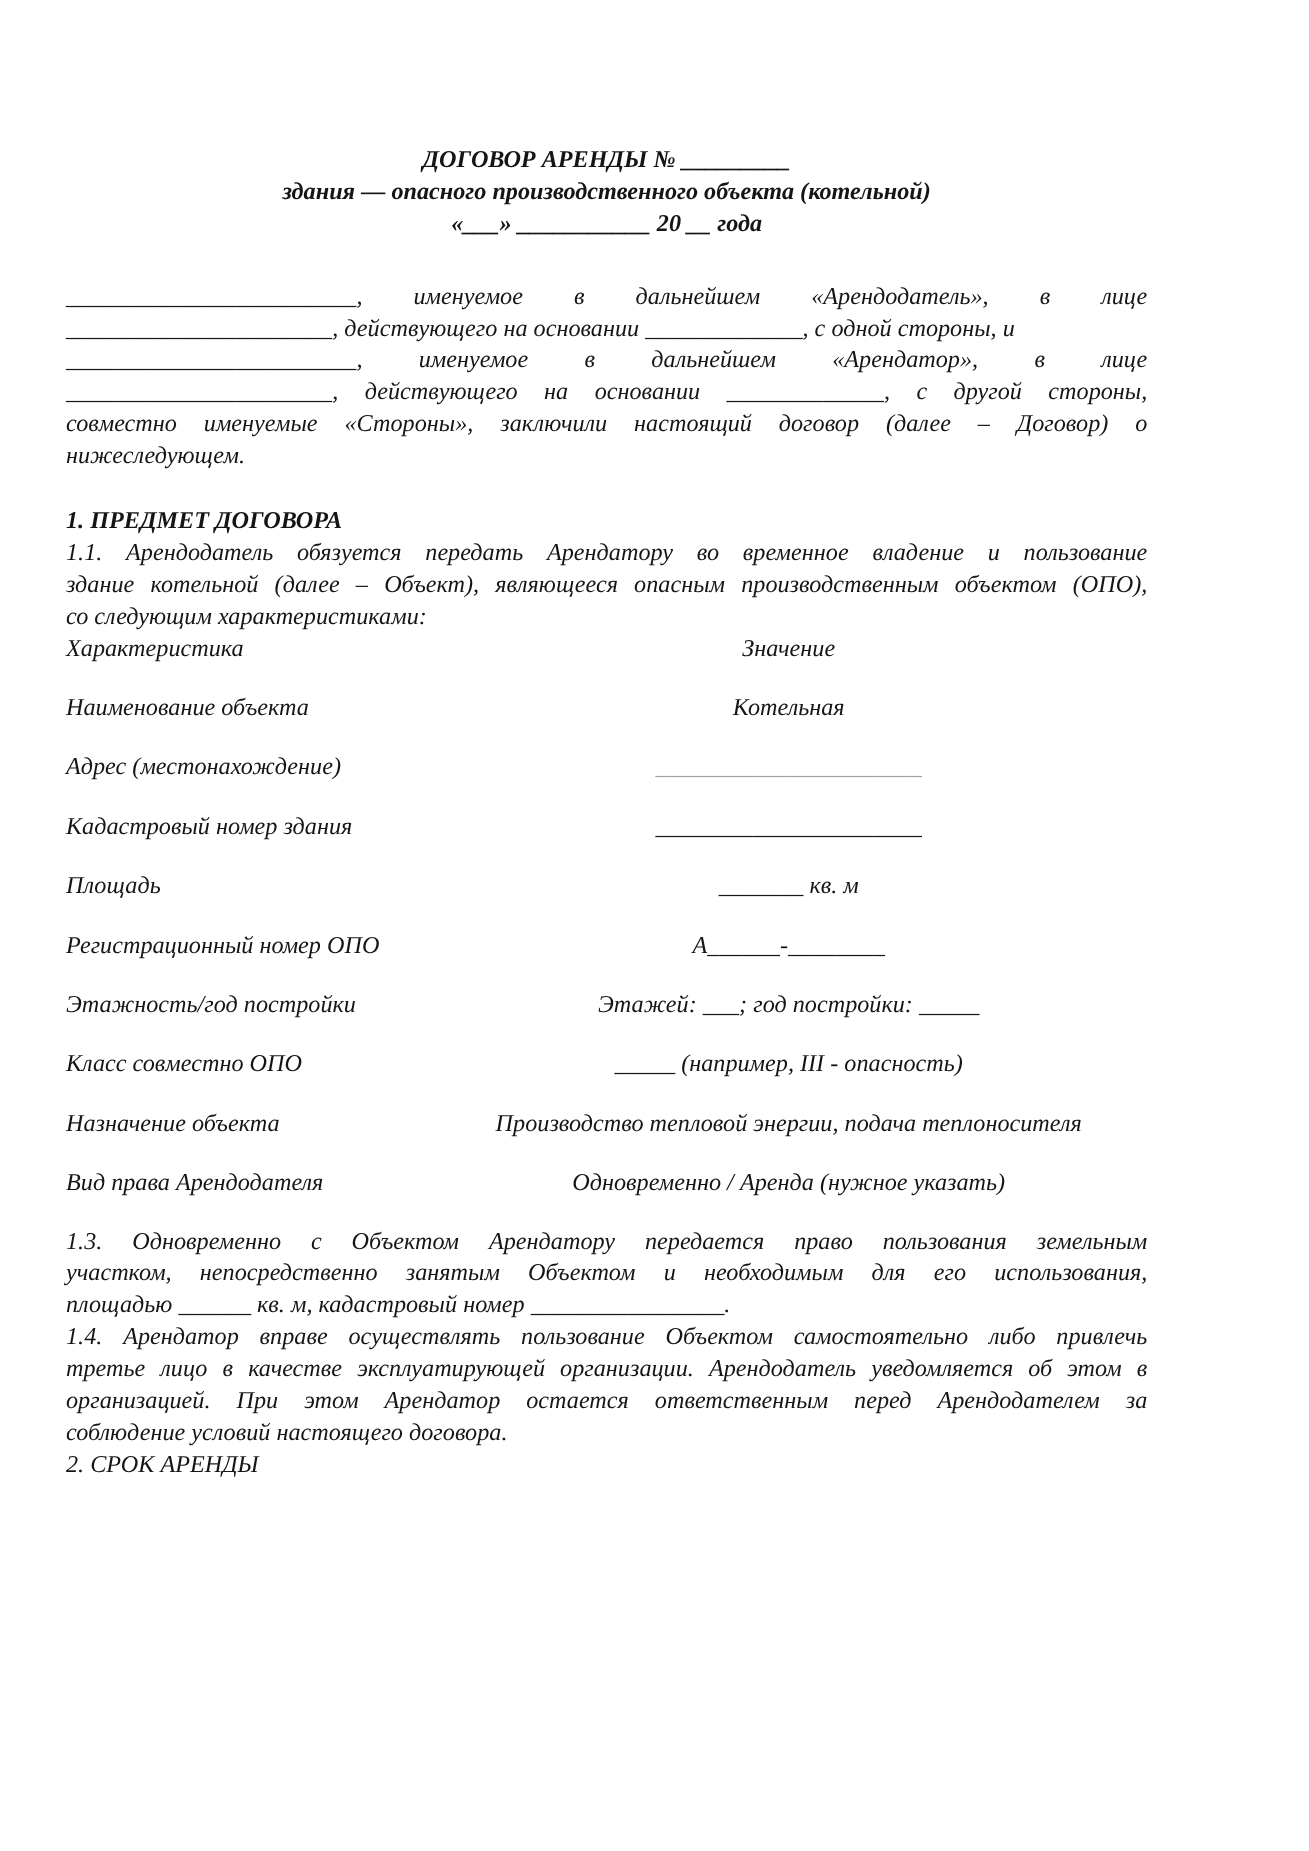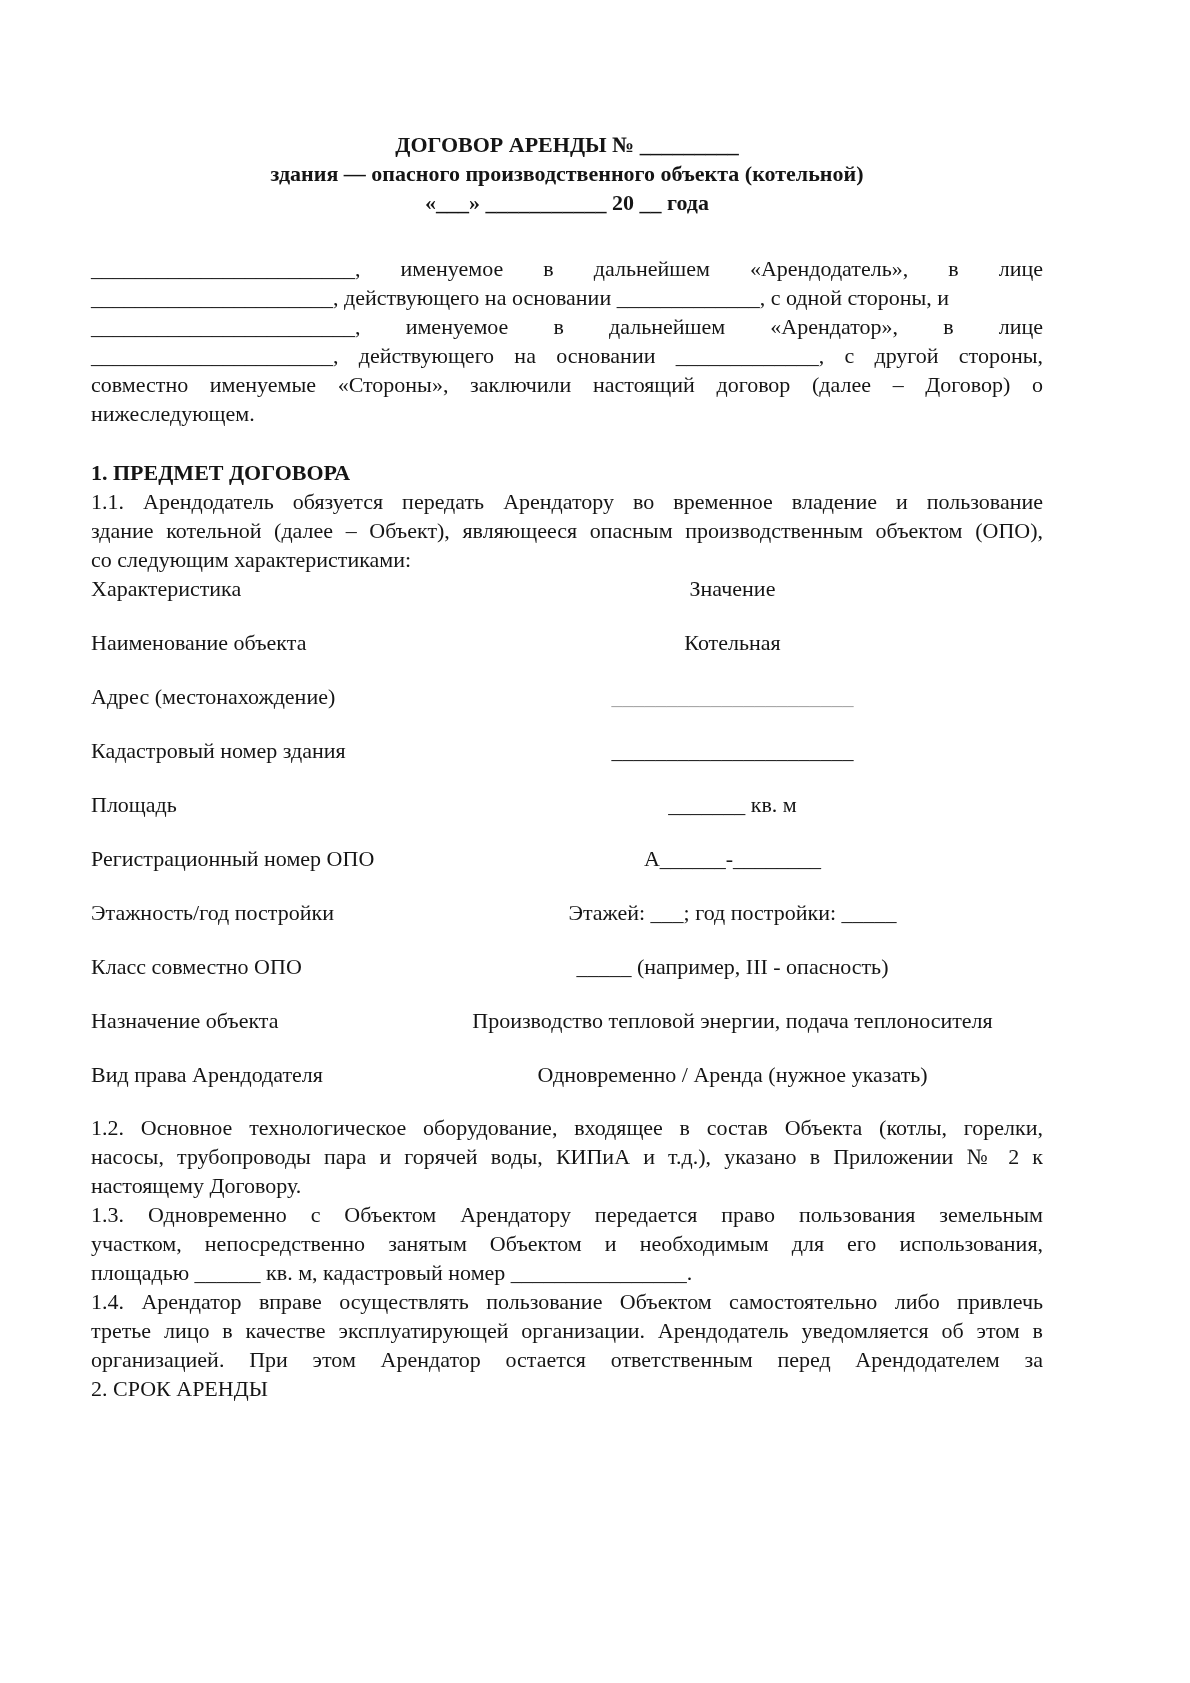--- a/index.html
+++ b/index.html
@@ -8,21 +8,21 @@
     width: 1190px;
     height: 1683px;
     background: #ffffff;
     font-family: "Liberation Serif", "DejaVu Serif", serif;
     font-size: 22px;
     line-height: 29px;
     color: #151515;
     overflow: hidden;
     box-sizing: border-box;
   }
-  .content { padding: 130px 147px 0 91px; }
+  .content { padding: 130px 147px 0 60px; font-style: italic; }
   .title-block { text-align: center; font-weight: 700; margin-bottom: 37px; }
   .title-line { white-space: pre-wrap; }
   .intro { margin-bottom: 30px; }
   .jl { text-align: justify; text-align-last: justify; }
   .ln { text-align: left; }
   .heading-bold { font-weight: 700; }
   .char-table { margin-bottom: 24px; }
   .trow { display: flex; margin-bottom: 25px; }
   .trow:last-child { margin-bottom: 0; }
   .tlabel { flex: 0 0 331px; width: 331px; }
@@ -95,34 +95,30 @@
       <div class="trow">
         <div class="tlabel">Назначение объекта</div>
         <div class="tvalue">Производство тепловой энергии, подача теплоносителя</div>
       </div>
       <div class="trow">
         <div class="tlabel">Вид права Арендодателя</div>
         <div class="tvalue">Одновременно / Аренда (нужное указать)</div>
       </div>
     </div>
 
-    <div>
-      <div class="line jl">1.2. Основное технологическое оборудование, входящее в состав Объекта (котлы, горелки,</div>
-      <div class="line jl">насосы, трубопроводы пара и горячей воды, КИПиА и т.д.), указано в&nbsp;Приложении № 2&nbsp;к</div>
-      <div class="line ln">настоящему Договору.</div>
-    </div>
 
     <div>
       <div class="line jl">1.3. Одновременно с Объектом Арендатору передается право пользования земельным</div>
       <div class="line jl">участком, непосредственно занятым Объектом и необходимым для его использования,</div>
       <div class="line ln">площадью ______ кв. м, кадастровый номер ________________.</div>
     </div>
 
     <div>
       <div class="line jl">1.4. Арендатор вправе осуществлять пользование Объектом самостоятельно либо привлечь</div>
       <div class="line jl">третье лицо в качестве эксплуатирующей организации. Арендодатель уведомляется об этом в</div>
       <div class="line jl">организацией. При этом Арендатор остается ответственным перед Арендодателем за</div>
+      <div class="line ln">соблюдение условий настоящего договора.</div>
     </div>
 
     <div>2. СРОК АРЕНДЫ</div>
 
   </div>
 </div>
 
 </body></html>

